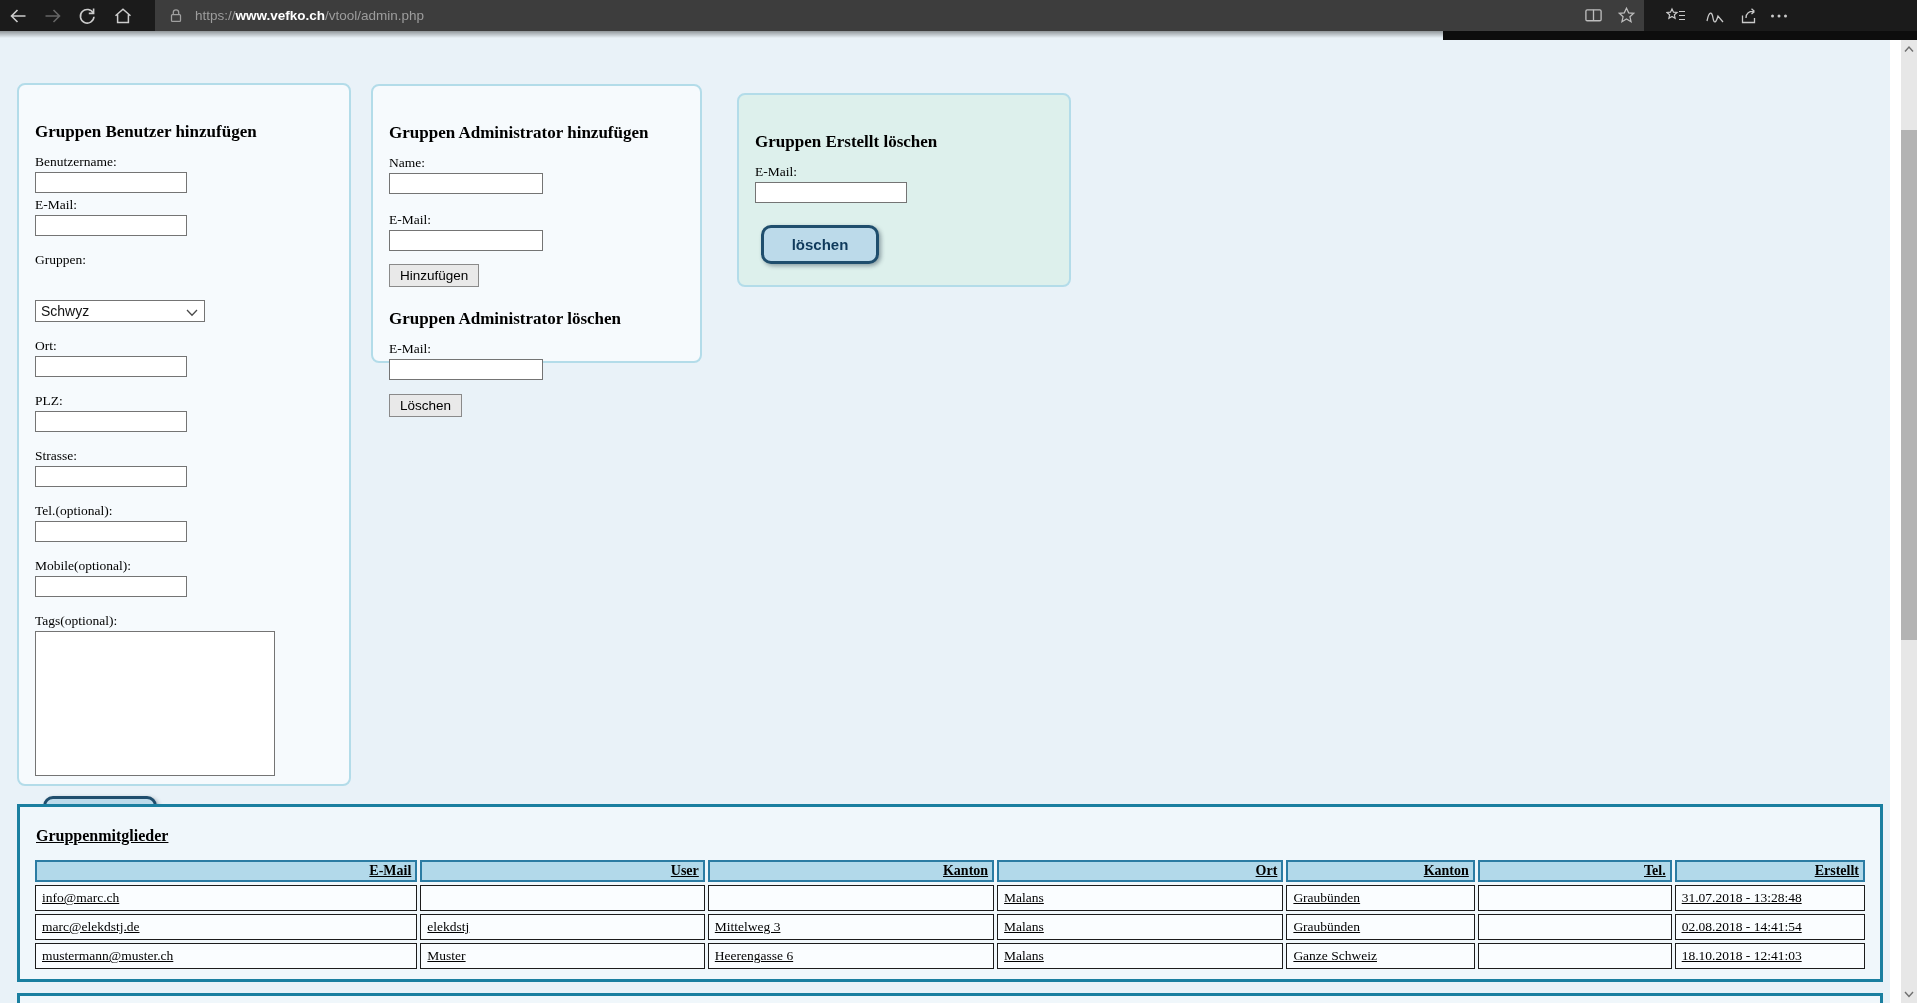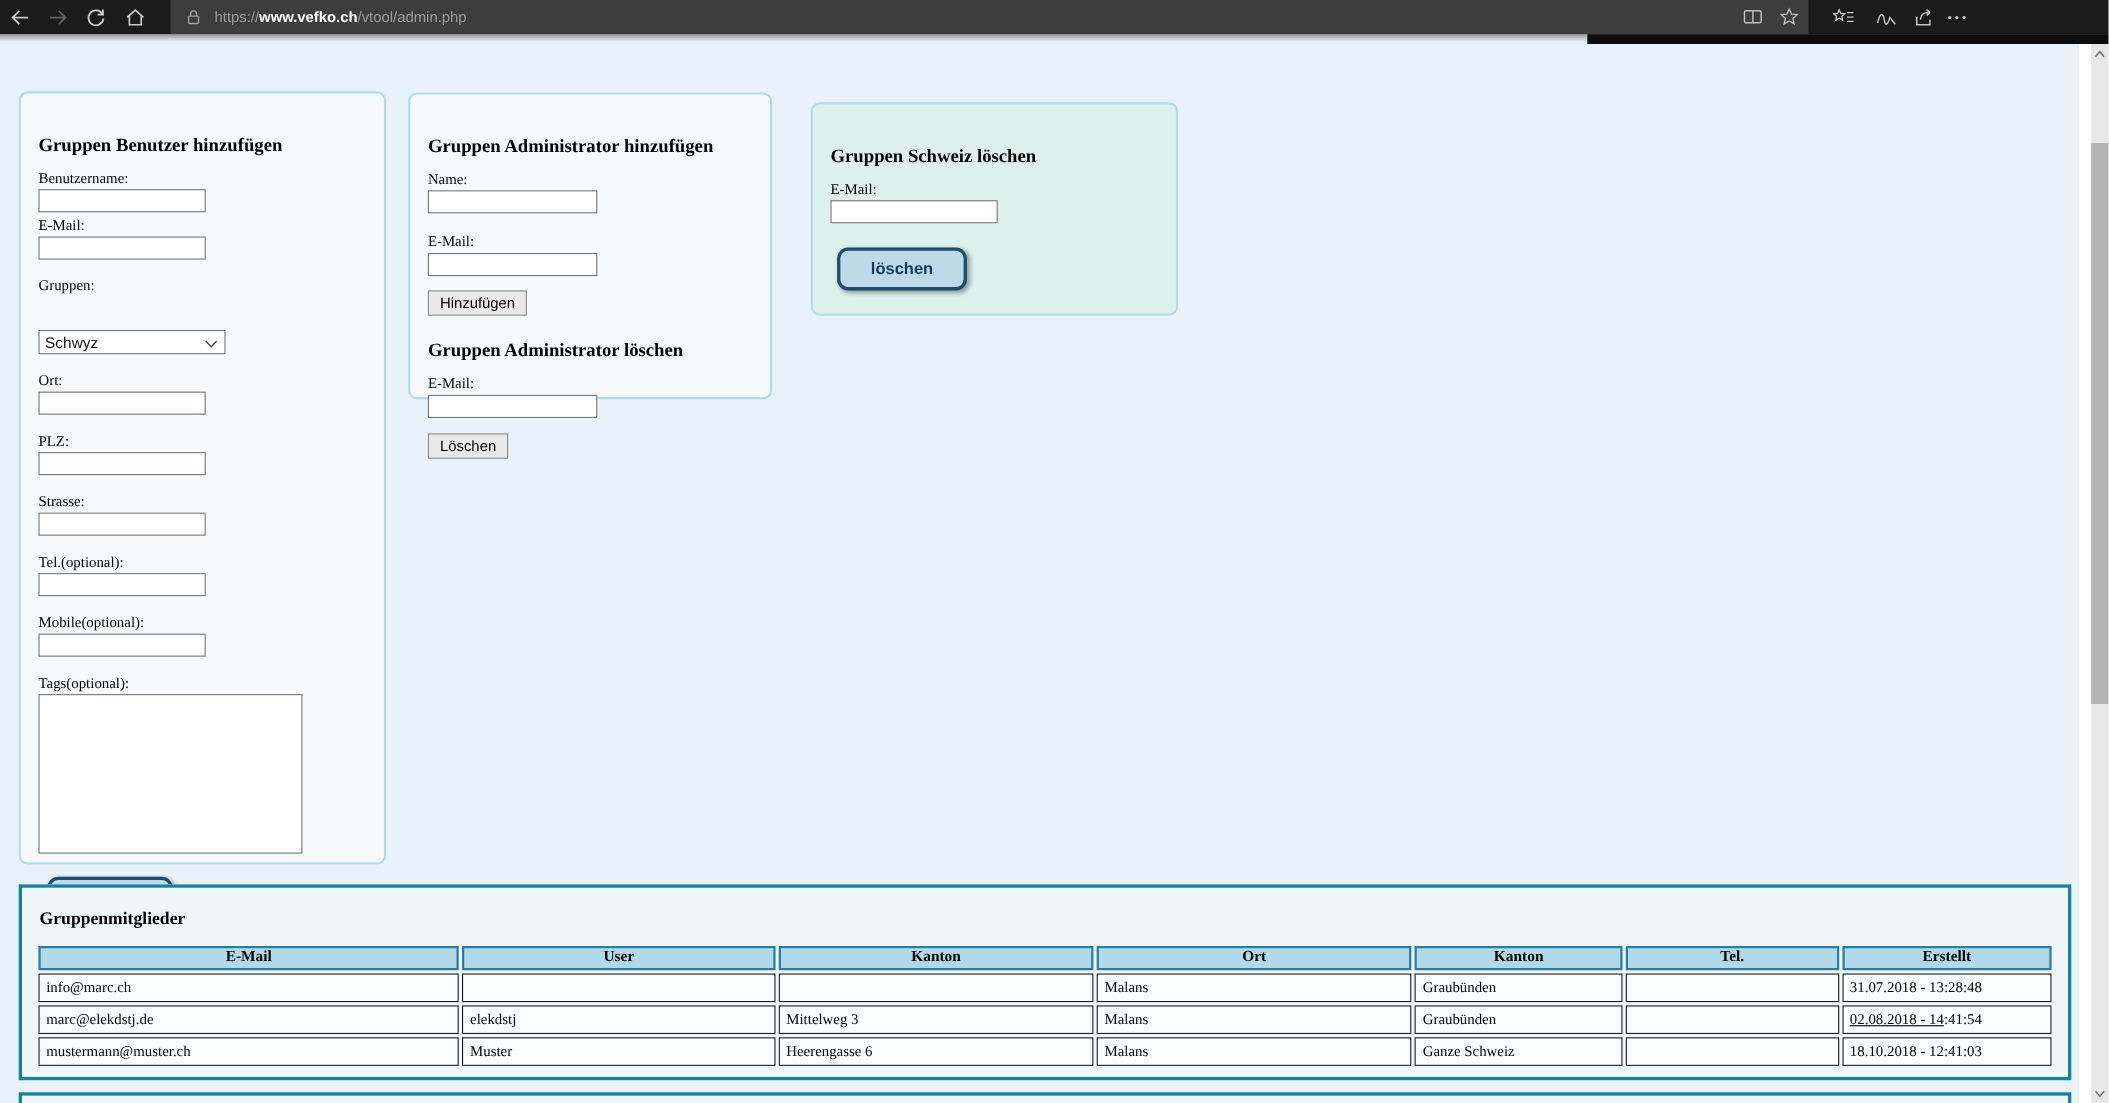--- a/index.html
+++ b/index.html
@@ -49,26 +49,26 @@
     padding:3px 10px; cursor:pointer;
   }
   #panel-add-user   { left:17px;  top:52px; width:334px; height:703px; }
   #panel-admin      { left:371px; top:53px; width:331px; height:279px; }
   #panel-del-user   { left:737px; top:62px; width:334px; height:194px; }
   #btn-add-user { margin:10px 0 0 8px; width:114px; }
   #btn-del-user { margin:20px 0 0 6px; width:118px; padding:8px 14px; }
   
   .section { position:absolute; left:17px; width:1866px; background:#f0f7fb;
     border:3px solid #1a7fa0; padding:12px 12px; }
-  #section-members { top:773px; height:178px; }
+  #section-members { top:773px; height:178px;text-decoration:underline; }
   #section-admins  { top:962px; height:90px; }
   .section h3 { font-size:16px; font-weight:bold; margin:8px 0 12px 4px; }
   table.members { width:100%; border-collapse:separate; border-spacing:3px; table-layout:fixed; }
   table.members th { background:#b2d9ea; border:2px solid #2b7ca3; font-size:14px; font-weight:bold;
-    height:22px; padding:0 4px; text-align:center; }
+    height:22px; padding:0 4px; text-align:right; }
   table.members td { background:#fafdff; border:1px solid #1c1c1c; font-size:13.5px;
     height:26px; padding:2px 6px; white-space:nowrap; overflow:hidden; vertical-align:middle; }
   .u { text-decoration:underline; }
   
   .scrollbar { position:absolute; left:1901px; top:40px; width:16px; height:963px; background:#e7e7e7; }
   .scroll-up { position:absolute; top:4px; left:1px; }
   .scroll-thumb { position:absolute; top:90px; left:0; width:16px; height:510px; background:#b3b3b3; }
   .scroll-down { position:absolute; bottom:4px; left:1px; }
   svg { display:block; }
 </style>
@@ -212,21 +212,21 @@
     <button class="btn-default">Hinzufügen</button>
     <h2 class="second">Gruppen Administrator löschen</h2>
     <div class="group" style="margin-bottom:14px;">
       <label>E-Mail:</label>
       <input class="tinput" style="width: 154px;">
     </div>
     <button class="btn-default">Löschen</button>
   </div>
 
   <div class="panel panel-mint" id="panel-del-user">
-    <h2>Gruppen Schweiz löschen</h2>
+    <h2>Gruppen Erstellt löschen</h2>
     <div class="group" style="margin-bottom:2px;">
       <label>E-Mail:</label>
       <input class="tinput" style="">
     </div>
     <button class="btn-styled" id="btn-del-user">löschen</button>
   </div>
 
   <div class="section" id="section-members">
     <h3>Gruppenmitglieder</h3>
     <table class="members">

